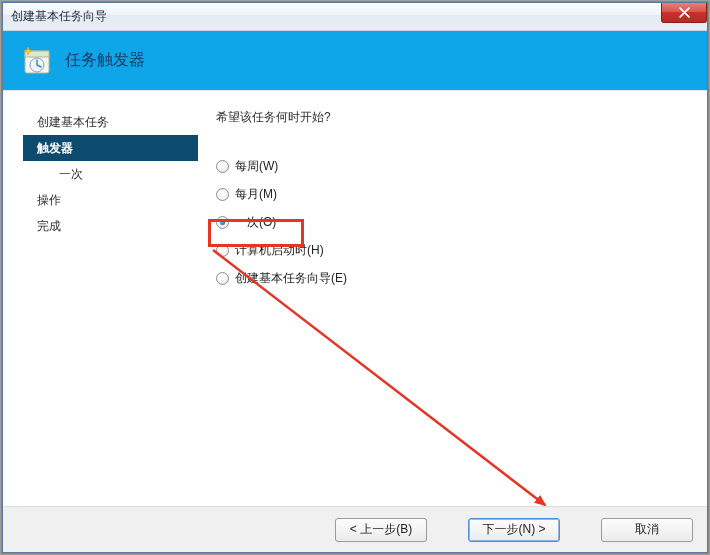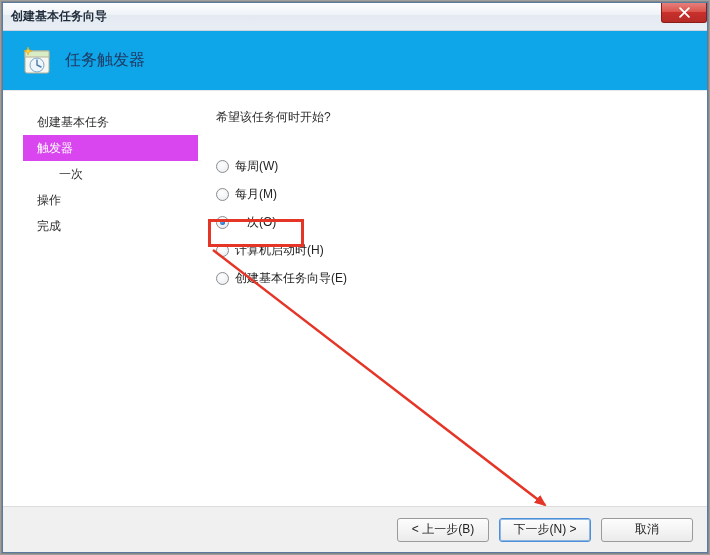--- a/index.html
+++ b/index.html
@@ -13,21 +13,20 @@
       display: flex; flex-direction: column;
     }
 
     .titlebar {
       height: 28px;
       background: linear-gradient(to bottom, #fdfdfe 0%, #eef2f7 45%, #e4eaf1 46%, #e9eef5 100%);
       border-bottom: 1px solid #c9d4e0;
       display: flex; align-items: center;
       padding-left: 8px;
       position: relative;
-      font-weight: bold;
     }
     .titlebar .title { color: #1f2b3a; }
 
     .close-btn {
       position: absolute; right: 0; top: 0;
       width: 46px; height: 20px;
       background: linear-gradient(to bottom, #e67f7a 0%, #d9534a 48%, #c9302c 49%, #b52b27 100%);
       border: 1px solid #8b1d19;
       border-top: none;
       border-bottom-left-radius: 3px; border-bottom-right-radius: 3px;
@@ -58,22 +57,23 @@
       margin-left: 20px;
     }
     .side-item {
       padding: 4px 0 4px 14px;
       color: #2f2f2f;
       cursor: pointer;
       line-height: 18px;
     }
     .side-item.indent { padding-left: 36px; }
     .side-item.selected {
-      background: #d946ef;
+      background: #0c4a6e;
       color: #fff;
+      font-weight: bold;
     }
 
     .content {
       flex: 1;
       padding-top: 18px;
       position: relative;
     }
     .prompt { color: #2f2f2f; margin-bottom: 26px; padding-left: 18px; }
 
     .radio-list { padding-left: 18px; }
@@ -113,20 +113,21 @@
     }
     .btn {
       min-width: 92px; height: 24px;
       background: linear-gradient(to bottom, #fdfdfd, #ebebeb);
       border: 1px solid #9a9a9a;
       border-radius: 3px;
       padding: 0 12px;
       display: flex; align-items: center; justify-content: center;
       cursor: pointer;
       color: #222;
+      margin-left: 31px;
     }
     .btn.primary-focus {
       border-color: #4d90d9;
       box-shadow: inset 0 0 0 1px rgba(77,144,217,0.6);
     }
 
     .annotation-arrow {
       position: absolute;
       left: 0; top: 0;
       pointer-events: none;

